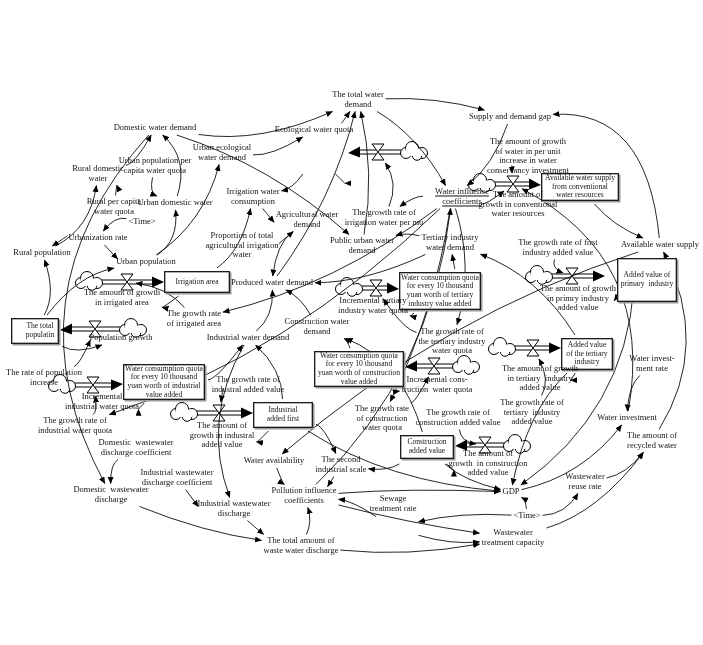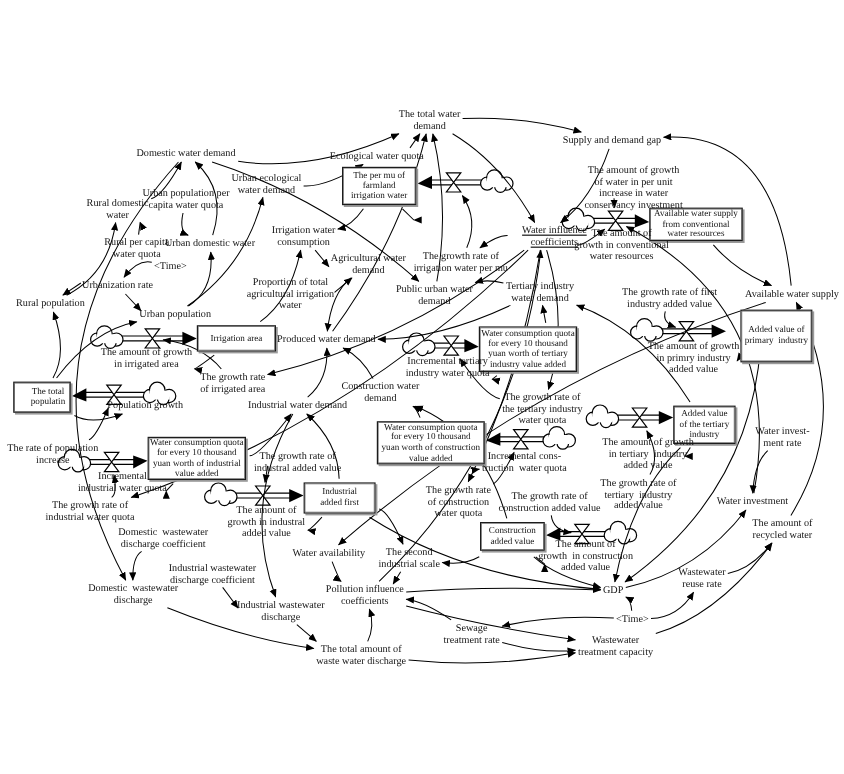--- a/index.html
+++ b/index.html
@@ -235,23 +235,20 @@
       <path d="M546.5,527.9965550043125 Q598.5236685362266,512.4617518199536 643.3943081974422,452.5" fill="none" stroke="#000" stroke-width="0.85" marker-end="url(#arr)"></path>
       <path d="M606.5,477.9915252792965 Q626.3294730536746,474.2945047462488 643.133339806894,452.5" fill="none" stroke="#000" stroke-width="0.85" marker-end="url(#arr)"></path>
       <path d="M521.5,489.65980556838986 Q582.4453923689885,476.0765610108468 621.629808515025,425" fill="none" stroke="#000" stroke-width="0.85" marker-end="url(#arr)"></path>
       <path d="M639.7505192657156,375.5 Q628.6103971145619,385.95851718266755 627.351818293373,411" fill="none" stroke="#000" stroke-width="0.85" marker-end="url(#arr)"></path>
       <path d="M338.5,493.3307170261248 Q407.3840796115791,488.00111989921885 500.5,491.59477037022106" fill="none" stroke="#000" stroke-width="0.85" marker-end="url(#arr)"></path>
       <path d="M338.5,504.97659405594936 Q407.317891100573,522.8823990471486 479.5,533.2078962352797" fill="none" stroke="#000" stroke-width="0.85" marker-end="url(#arr)"></path>
       <path d="M306.41138232246135,534.5 Q312.4820484546578,521.5989229072794 307.8104555250966,507.5" fill="none" stroke="#000" stroke-width="0.85" marker-end="url(#arr)"></path>
       <path d="M526.427825070638,509 Q525.6564023547028,499.5623984301982 521.5,497.41778136239566" fill="none" stroke="#000" stroke-width="0.85" marker-end="url(#arr)"></path>
       <path d="M638.1053845428385,252 Q445.02524108811247,313.73029194449725 282.1291441629367,454" fill="none" stroke="#000" stroke-width="0.85" marker-end="url(#arr)"></path>
     </svg>
-<div class="stock" style="left: 285px; top: 139px; width: 62px; height: 32px;">The per mu of
-farmland
-irrigation water</div>
     <div class="stock" style="left: 541px; top: 173px; width: 78px; height: 28px;">Available water supply
 from conventional
 water resources</div>
     <div class="stock" style="left: 164px; top: 271px; width: 66px; height: 22px;">Irrigation area</div>
     <div class="stock" style="left: 605px; top: 258px; width: 60px; height: 44px; margin-left: 12px;">Added value of
 primary  industry</div>
     <div class="stock" style="left: 11px; top: 318px; width: 48px; height: 26px; padding-left: 10px;">The total
 populatin</div>
     <div class="stock" style="left: 399px; top: 272px; width: 82px; height: 38px;">Water consumption quota
 for every 10 thousand
@@ -346,21 +343,21 @@
 discharge coefficient</div>
     <div class="var" style="left: 274px; top: 461px;">Water availability</div>
     <div class="var" style="left: 341px; top: 465px;">The second
 industrial scale</div>
     <div class="var" style="left: 111px; top: 495px;">Domestic  wastewater
 discharge</div>
     <div class="var" style="left: 234px; top: 509px;">Industrial wastewater
 discharge</div>
     <div class="var" style="left: 304px; top: 496px;">Pollution influence
 coefficients</div>
-    <div class="var" style="left: 393px; top: 528px; text-align: center;">Sewage
+    <div class="var" style="left: 393px; top: 504px; text-align: center;">Sewage
 treatment rate</div>
     <div class="var" style="left: 511px; top: 492px;">GDP</div>
     <div class="var" style="left: 585px; top: 482px;">Wastewater
 reuse rate</div>
     <div class="var" style="left: 527px; top: 516px;">&lt;Time&gt;</div>
     <div class="var" style="left: 301px; top: 546px;">The total amount of
 waste water discharge</div>
     <div class="var" style="left: 513px; top: 538px;">Wastewater
 treatment capacity</div>
     <div class="var" style="left: 518px; top: 204px;">The amount of

